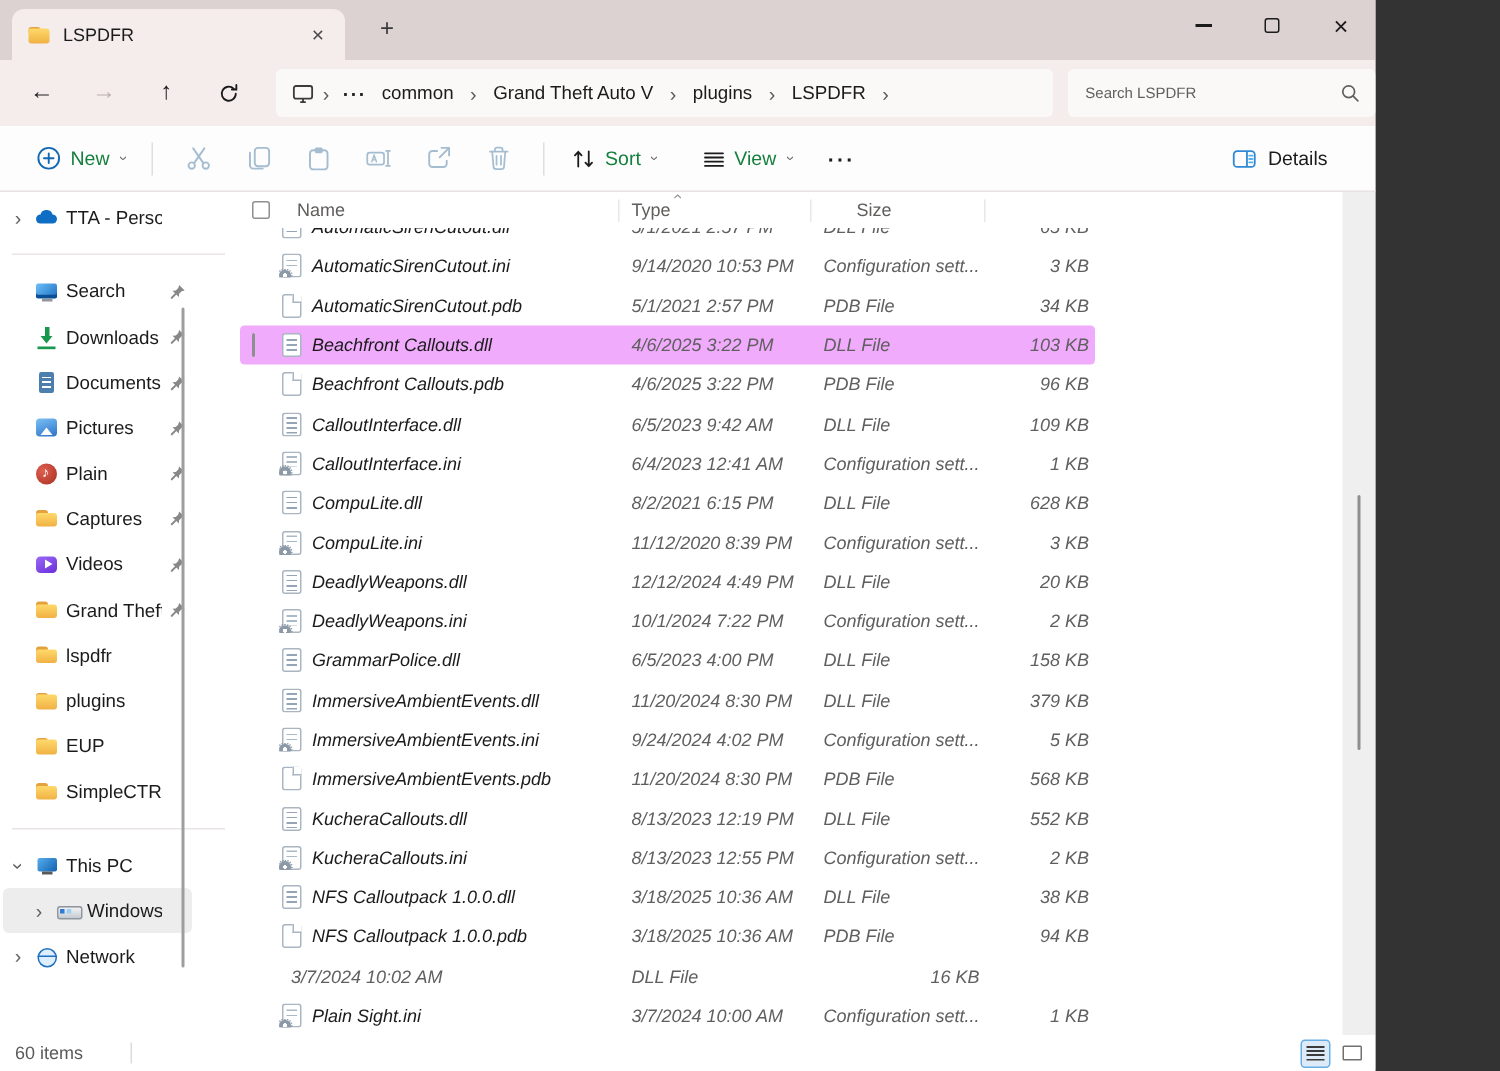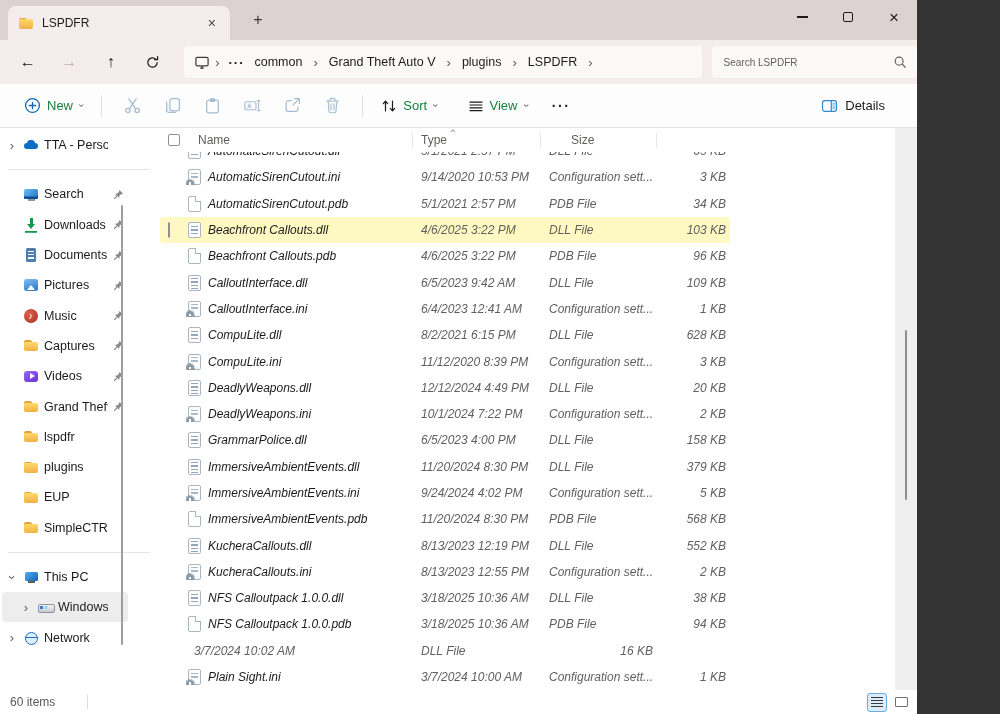--- a/index.html
+++ b/index.html
@@ -106,21 +106,21 @@
   .h-name{padding-left:12px;}
   .h-date,.h-type{padding-left:8px;}
   .h-size{padding-left:30px;}
   .sortcaret{position:absolute;left:290px;top:-3px;font-size:11px;color:#8a8a8a;}
   .sortcaret::before{content:"›";display:inline-block;transform:rotate(-90deg);}
   .cb{width:12px;height:12px;border:1px solid #8f8f8f;border-radius:2px;background:#fff;margin-left:8px;flex:none;}
   .rowsvp{position:absolute;left:0;right:0;top:24px;bottom:0;overflow:hidden;}
   .frow{height:26.3px;display:grid;grid-template-columns:26px 227px 128px 116px 73px;
         align-items:center;border-radius:3px;font-size:12px;font-style:italic;}
   .frow:first-child{margin-top:-14px;}
-  .frow[data-state~="selected"]{background:#fef9c3;}
+  .frow[data-state~="selected"]{background:#f0abfc;}
   .frow .cb{visibility:hidden;}
   .frow[data-state~="selected"] .cb{visibility:visible;}
   .c-name{display:flex;align-items:center;gap:7px;padding-left:2px;color:#1b1b1b;overflow:hidden;white-space:nowrap;}
   .c-date,.c-type{padding-left:8px;color:#5f5f5f;white-space:nowrap;overflow:hidden;}
   .c-size{text-align:right;padding-right:4px;color:#5f5f5f;white-space:nowrap;}
   
   .fi{position:relative;flex:none;width:13px;height:16px;background:#fff;border:1px solid #a9b6c2;border-radius:2px;}
   .fi::before,.fi::after{content:"";position:absolute;}
   .fi[data-icon="dll"]::before{left:2px;right:2px;top:2.5px;height:10.5px;
       background:repeating-linear-gradient(to bottom,#93a5b6 0 1.2px,transparent 1.2px 3.4px);}
@@ -343,21 +343,21 @@
         <span class="pinwrap" data-pin="true">
           <svg width="11" height="11" viewBox="0 0 12 12">
             <path fill="#8a8886" d="M7 1 11 5 8.8 5.6 7 7.4 6.8 9.8 5 8 2 11 1 11 1 10 4 7 2.2 5.2 4.6 5 6.4 3.2Z"></path>
           </svg>
         </span>
       </div>
 
       <div class="side-item" data-state="">
         <span class="chev" data-dir="none"></span>
         <span class="si" data-icon="music"></span>
-        <span class="slabel">Music</span>
+        <span class="slabel">Plain</span>
         <span class="pinwrap" data-pin="true">
           <svg width="11" height="11" viewBox="0 0 12 12">
             <path fill="#8a8886" d="M7 1 11 5 8.8 5.6 7 7.4 6.8 9.8 5 8 2 11 1 11 1 10 4 7 2.2 5.2 4.6 5 6.4 3.2Z"></path>
           </svg>
         </span>
       </div>
 
       <div class="side-item" data-state="">
         <span class="chev" data-dir="none"></span>
         <span class="si" data-icon="folder"></span>

